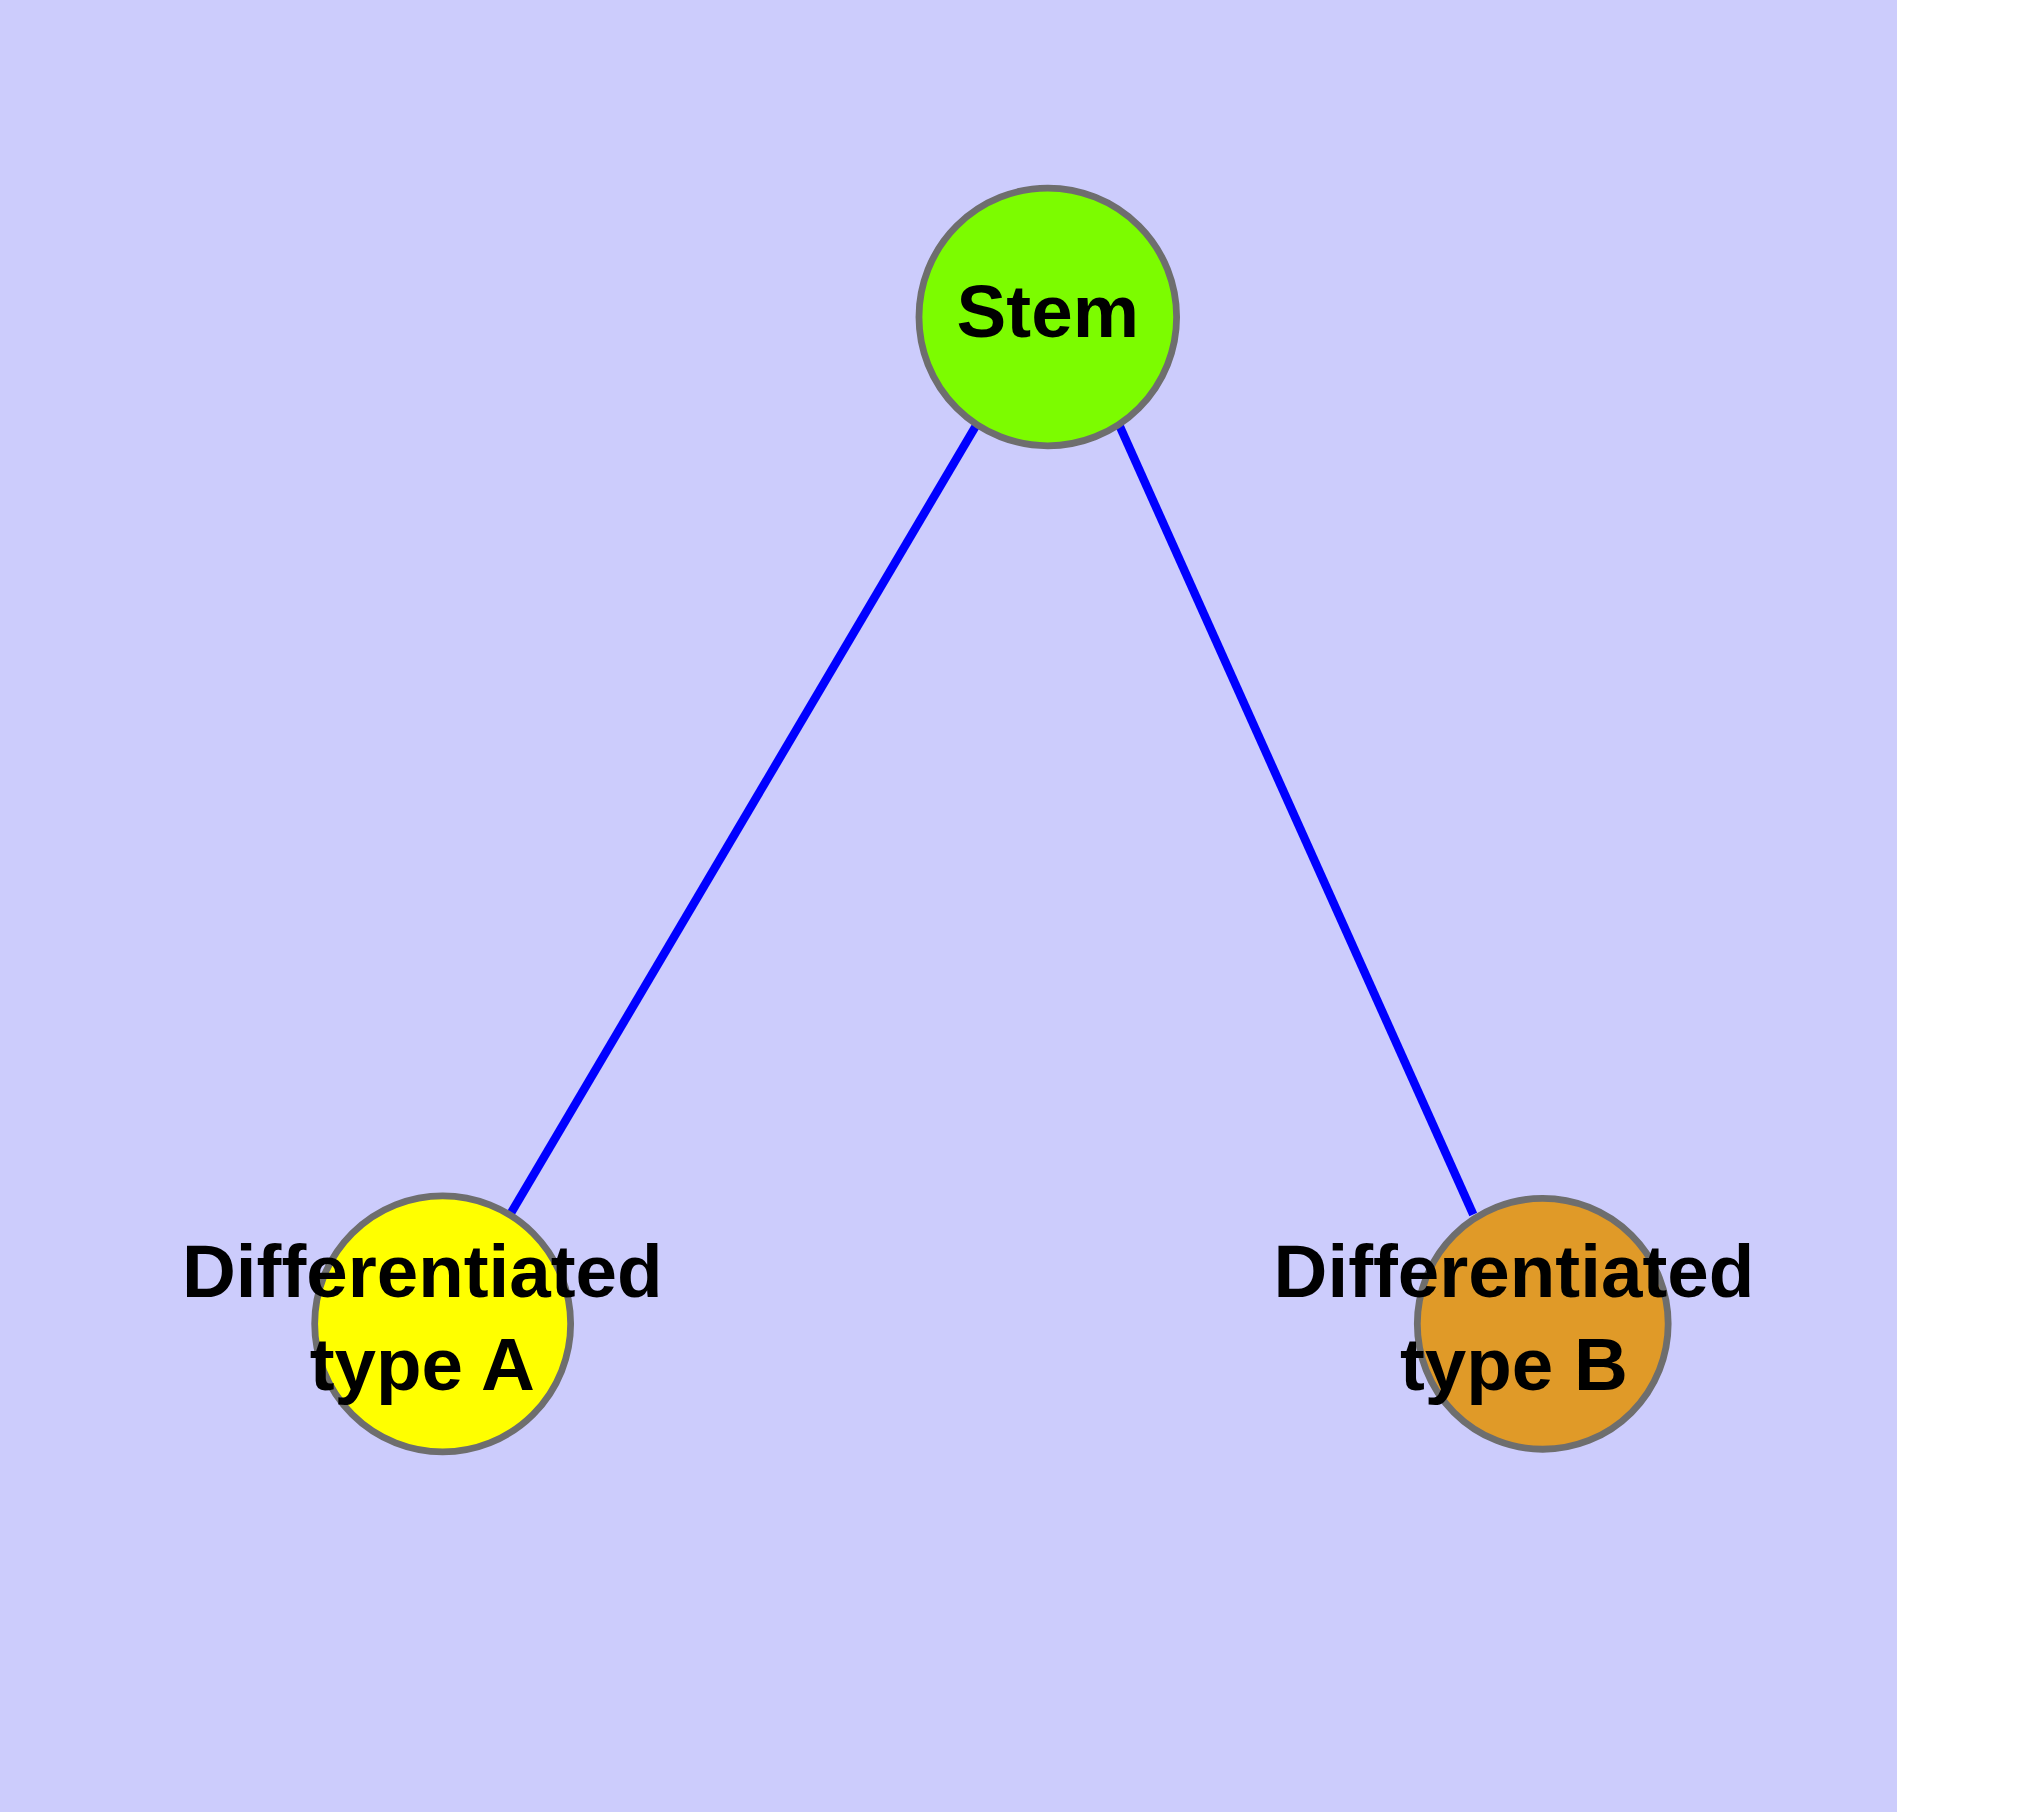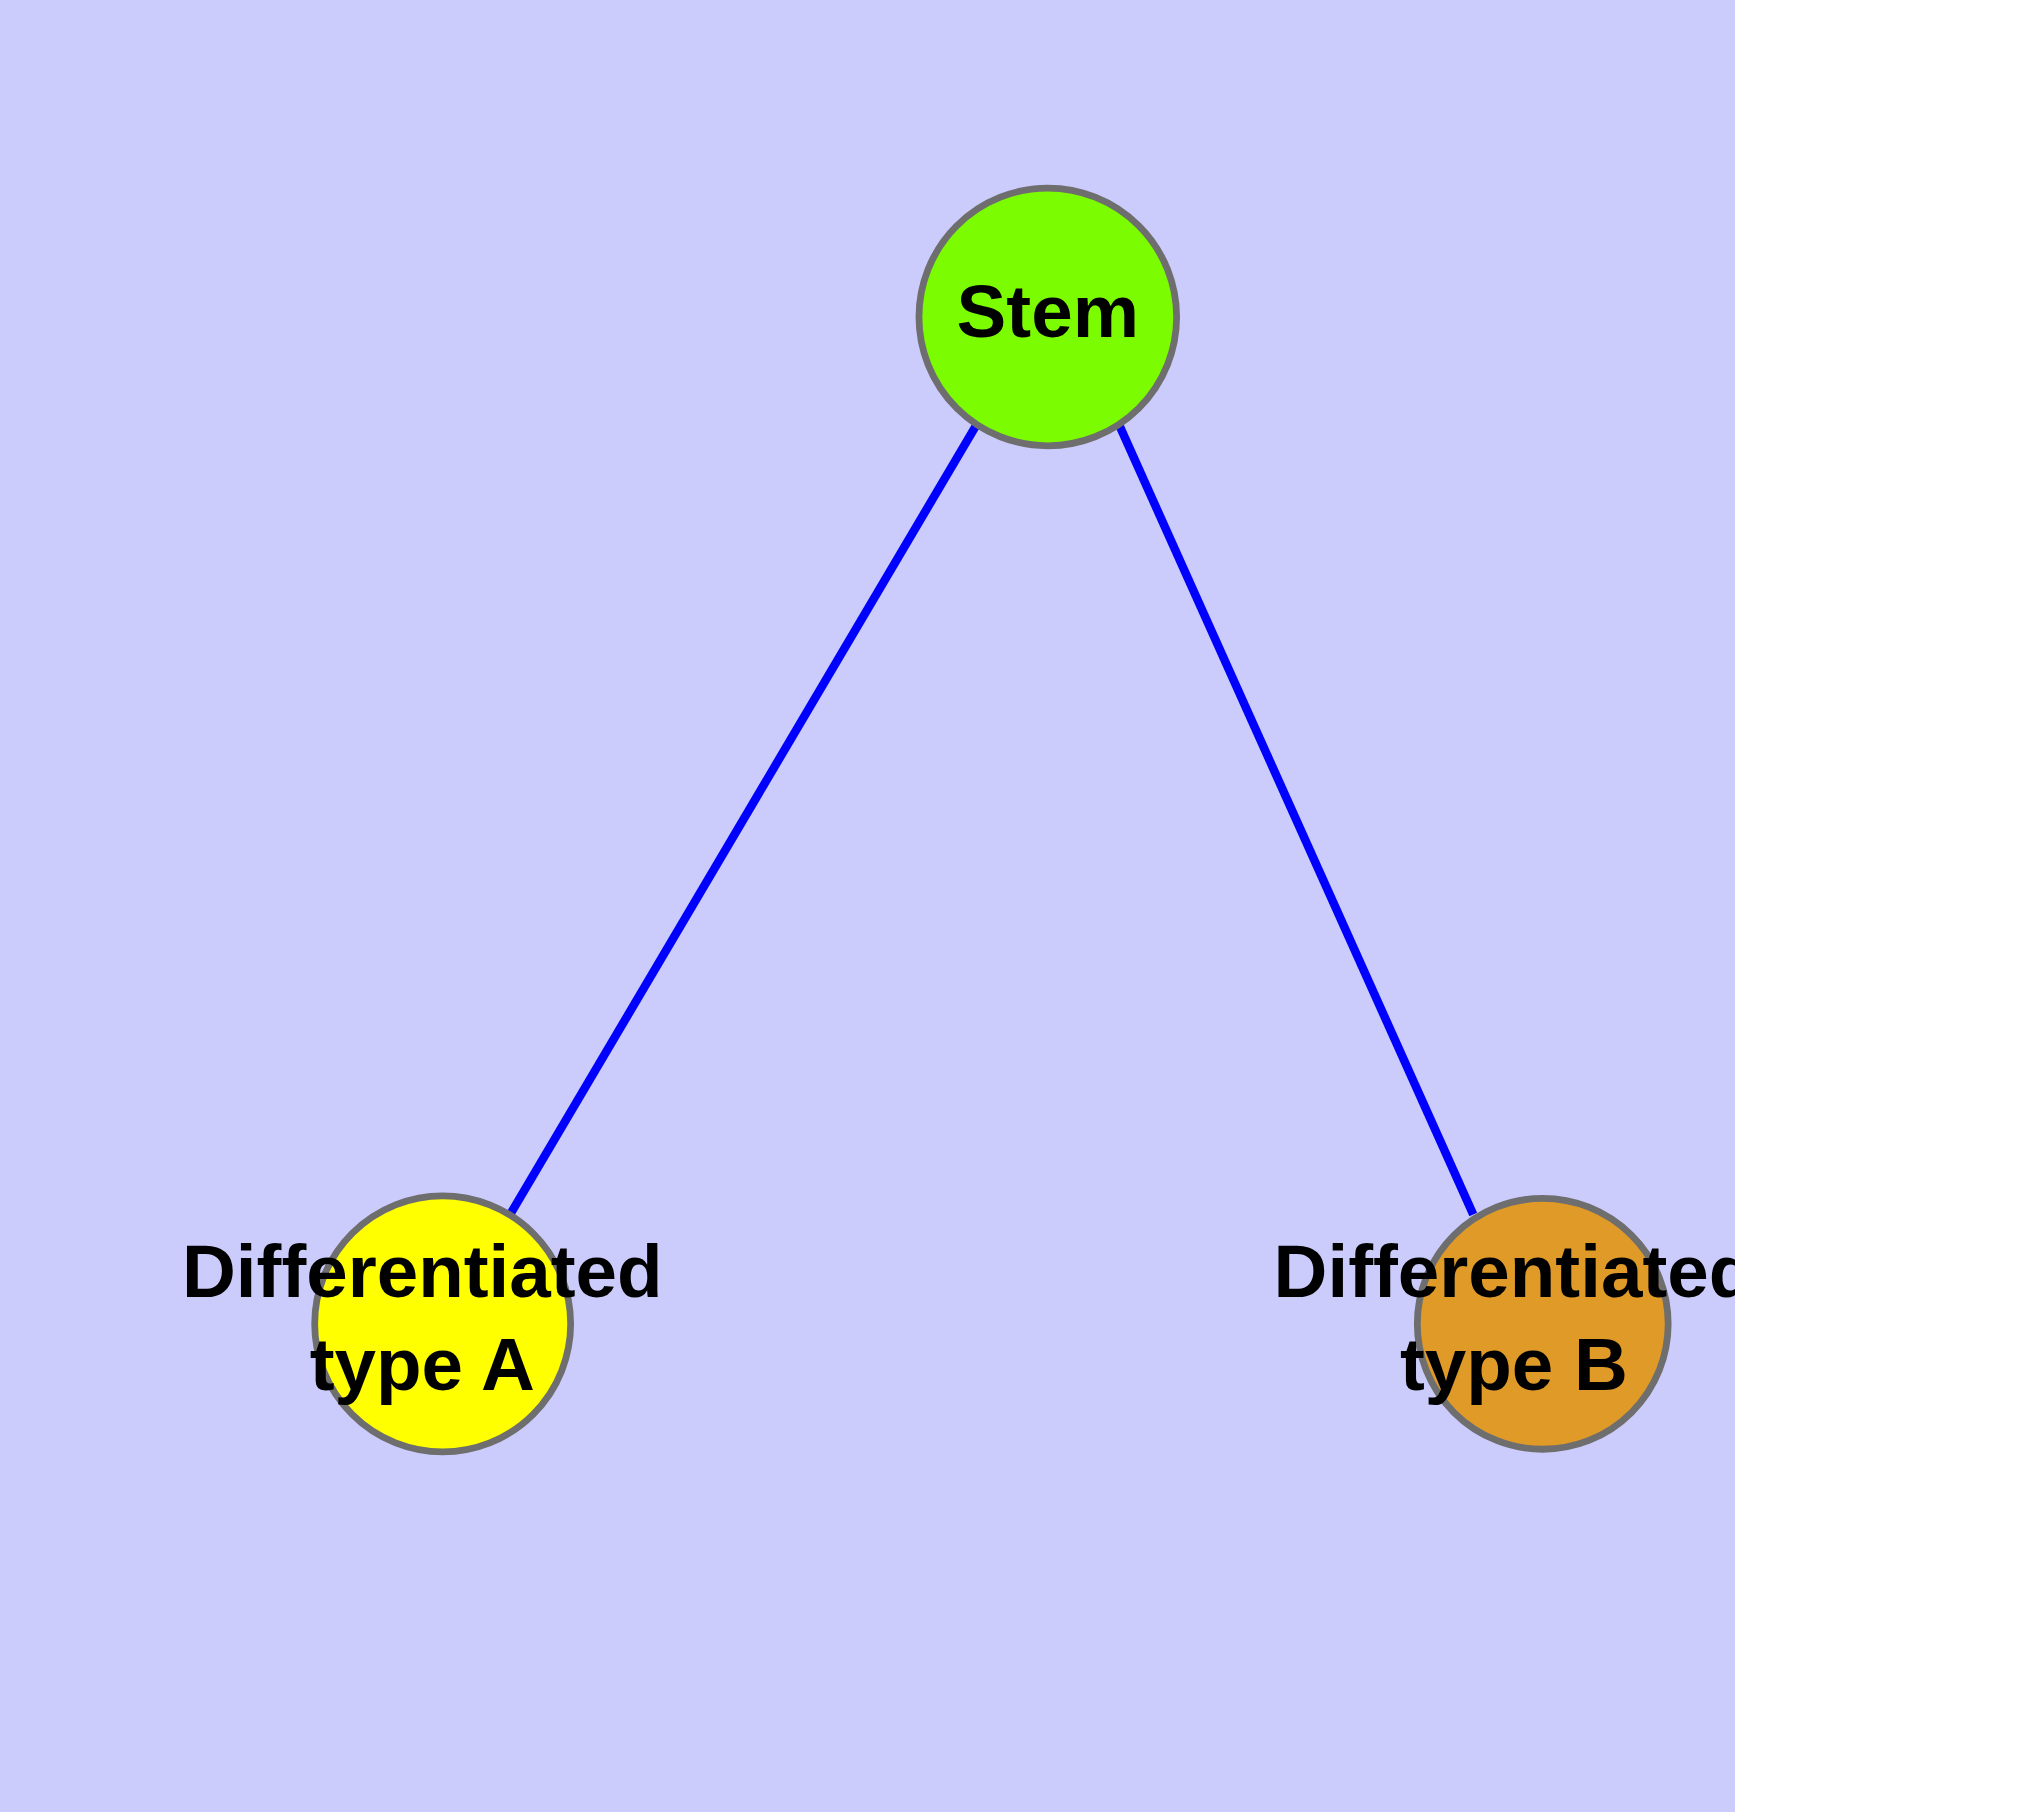--- a/index.html
+++ b/index.html
@@ -2,21 +2,21 @@
 <html style="font-size:13.6px"><head>
 <meta charset="utf-8">
 <style>
   html, body {
     margin: 0;
     padding: 0;
     background: #ffffff;
   }
   #canvas {
     position: relative;
-    width: 1735px;
+    width: 1897px;
     height: 1812px;
     overflow: hidden;
     font-family: "Liberation Sans", sans-serif;
   }
   #graph-svg {
     display: block;
     width: 2021px;
     height: 1812px;
   }
   .node-circle {

